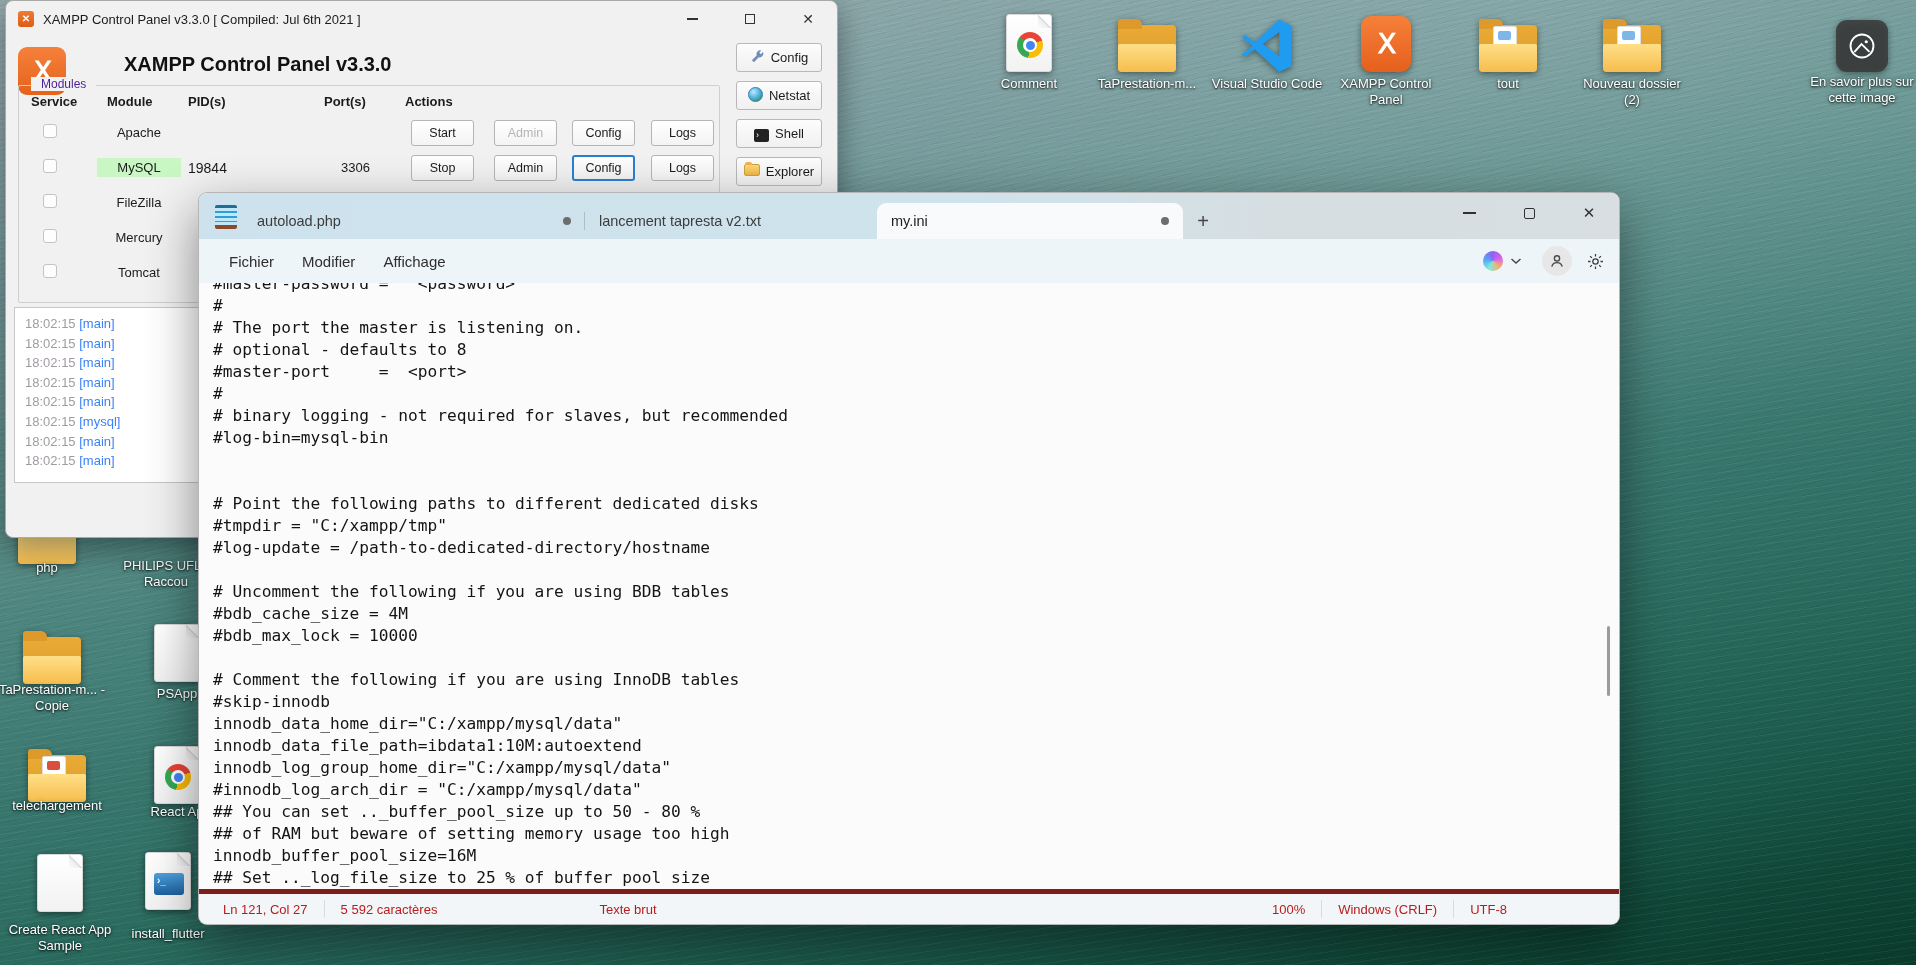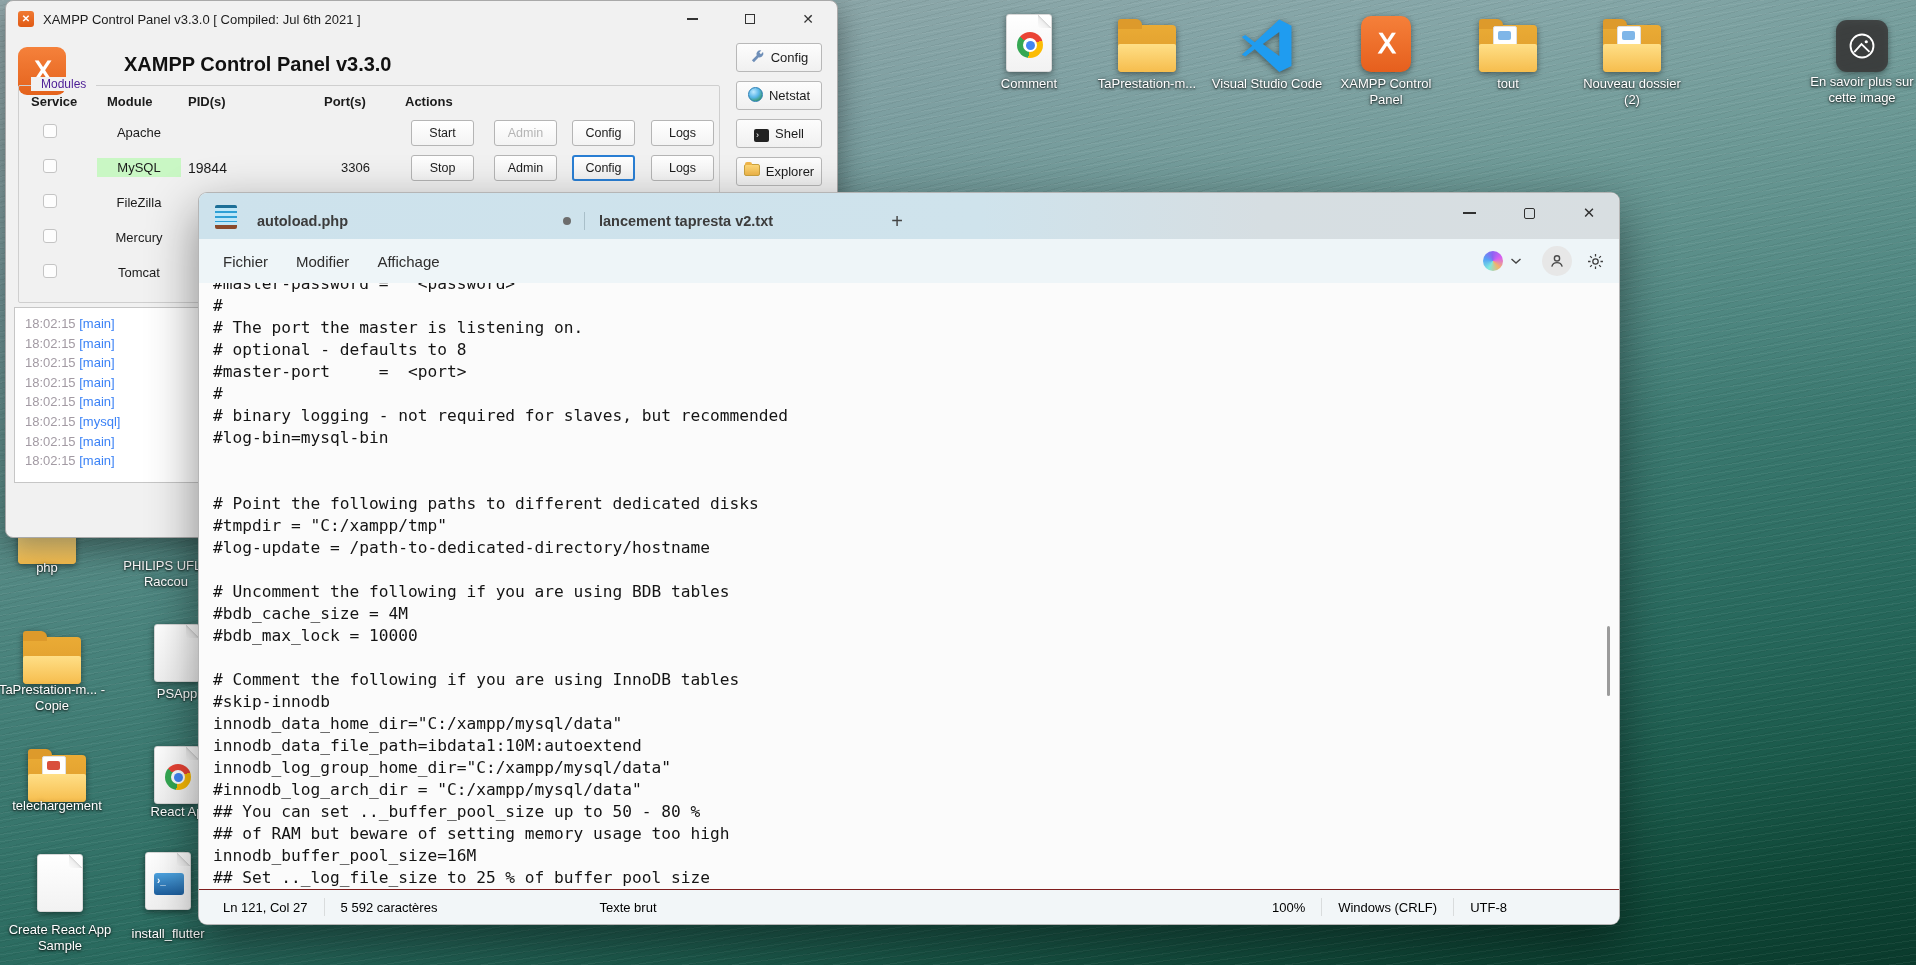--- a/index.html
+++ b/index.html
@@ -92,47 +92,47 @@
     padding:6px 10px; font-size:13px; line-height:19.6px; overflow:hidden; }
   .x-log .t{ color:#a29aa3; }
   .x-log .g{ color:#3b82f6; }
 
   
   #notepad-window{ position:absolute; left:198px; top:192px; width:1422px; height:733px; border-radius:9px;
     background:#fbfbfb; border:1px solid rgba(0,0,0,.28); box-shadow:0 18px 50px rgba(0,0,0,.45); overflow:hidden; }
   .np-tabstrip{ position:relative; height:46px; background:linear-gradient(90deg,#cde2ec 0%,#cfe3ec 55%,#d6dee2 75%,#d8dee1 100%); display:flex; align-items:flex-end; }
   .np-appicon{ position:absolute; left:16px; top:12px; width:22px; height:24px; border-radius:2px;
     background:repeating-linear-gradient(#bee7f8 0 3.2px,#2e9fd4 3.2px 4.8px); border-top:3px solid #1d6f97; border-bottom:4px solid #8a4a2b; }
-  .np-tabs{ display:flex; height:36px; margin-left:44px; align-items:flex-end;font-weight:bold; }
+  .np-tabs{ display:flex; height:36px; margin-left:44px; align-items:flex-end; }
   .np-tab{ position:relative; height:36px; display:flex; align-items:center; padding:0 14px; font-size:14.5px; color:#3c3c3c; }
   .np-tab .dirty{ width:8px; height:8px; border-radius:50%; background:#6d6d6d; margin-left:auto; }
   .np-tab.active{ background:#f9fafb; border-radius:9px 9px 0 0; color:#1c1c1c; }
   .np-tab .sep{ position:absolute; right:0; top:9px; height:18px; width:1px; background:#a9bfc9; }
   .np-newtab{ width:40px; height:36px; display:flex; align-items:center; justify-content:center; font-size:20px; color:#444; }
   .np-controls{ position:absolute; right:0; top:0; height:40px; display:flex; }
   .np-controls .wc{ width:60px; height:40px; display:flex; align-items:center; justify-content:center; color:#303030; }
   .np-min{ width:13px; height:1.6px; background:#303030; }
   .np-max{ width:11px; height:11px; border:1.6px solid #303030; border-radius:2px; }
   .np-close{ font-size:15px; }
 
-  .np-menubar{ position:relative; height:44px; background:#eef5f8; display:flex; align-items:center; padding-left:10px; }
+  .np-menubar{ position:relative; height:44px; background:#eef5f8; display:flex; align-items:center; padding-left:16px; }
   .np-menu{ padding:6px 14px; font-size:15px; color:#2e2e2e; border-radius:5px; }
   .np-menu-right{ position:absolute; right:14px; top:0; height:44px; display:flex; align-items:center; gap:14px; }
   .copilot{ display:flex; align-items:center; gap:7px; padding:4px 6px; }
   .copilot .swirl{ width:20px; height:20px; border-radius:50%;
     background:conic-gradient(from 210deg,#7fe9de,#55a4f5,#8b63f3,#d95ff0,#f2b46a,#7fe9de); }
   .avatar{ width:30px; height:30px; border-radius:50%; background:#e7e7e7; display:flex; align-items:center; justify-content:center; }
 
   .np-text{ position:absolute; left:0; top:90px; right:0; bottom:35px; background:#fbfbfb; overflow:hidden; }
   .np-text pre{ margin-top:-10px; padding-left:14px; font-family:"DejaVu Sans Mono","Liberation Mono",monospace;
     font-size:16.2px; line-height:22px; color:#141414; }
   .np-scrollthumb{ position:absolute; right:9px; top:433px; width:3px; height:70px; background:#9b9b9b; border-radius:2px; }
 
-  .np-status{ position:absolute; left:0; right:0; bottom:0; height:35px; background:#f2f6f8; border-top:1px solid #7f1d1d;
-    display:flex; align-items:center; font-size:13px; color:#000000; }
+  .np-status{ position:absolute; left:0; right:0; bottom:0; height:35px; background:#f2f6f8; border-top:5px solid #7f1d1d;
+    display:flex; align-items:center; font-size:13px; color:#b91c1c; }
   .np-status .seg{ padding:0 16px; white-space:nowrap; }
   .np-status .vsep{ width:1px; height:18px; background:#d9dcdd; }
   .np-status .spacer{ flex:1; }
 </style>
 </head>
 <body>
 
 <div id="desktop">
   <div id="wave-texture"></div>
 
@@ -387,20 +387,24 @@
       <div class="np-appicon"></div>
       <div class="np-tabs" id="np-tabs">
           <div class="np-tab" style="width: 342px;">
             <span>autoload.php</span>
             <span class="dirty"></span>
             <span class="sep"></span>
           </div>
           <div class="np-tab" style="width: 292px;">
             <span>lancement tapresta v2.txt</span>
           </div>
+          <div class="np-tab active" style="width: 306px;">
+            <span>my.ini</span>
+            <span class="dirty"></span>
+          </div>
         </div>
       <div class="np-newtab">+</div>
       <div class="np-controls">
         <div class="wc">
             <span class="np-min"></span>
           </div>
         <div class="wc">
             <span class="np-max"></span>
           </div>
         <div class="wc np-close">✕</div>

